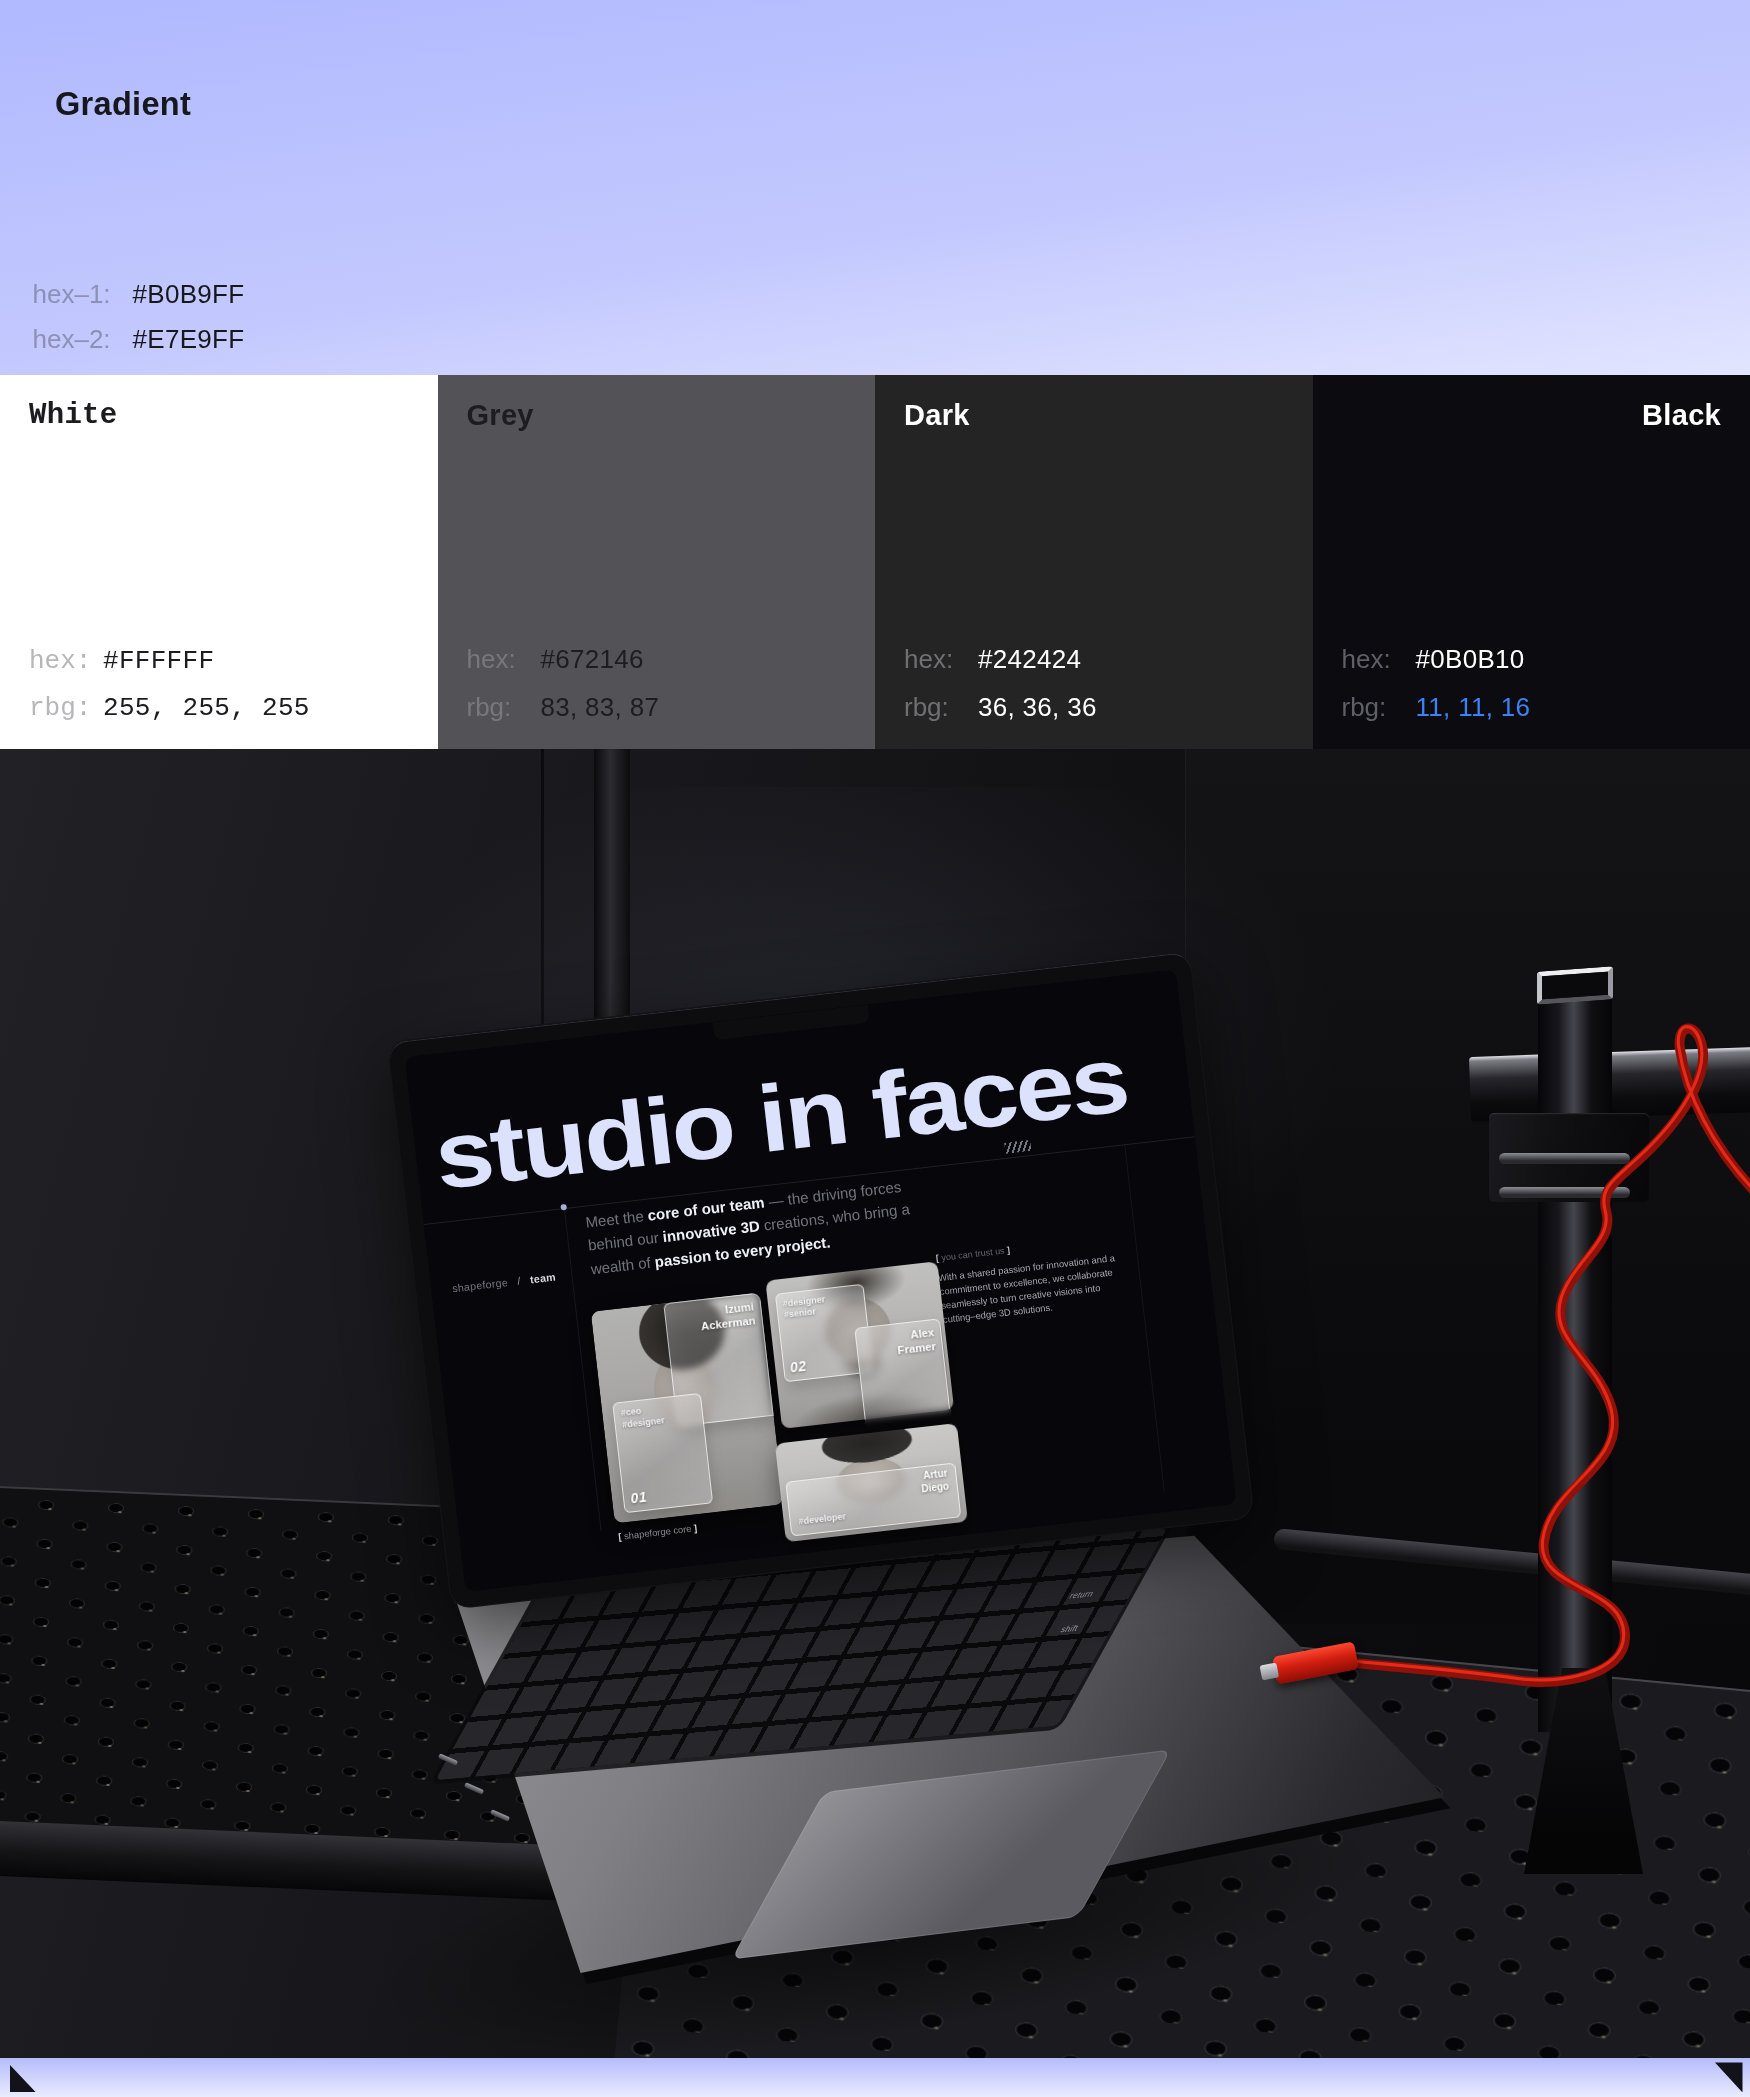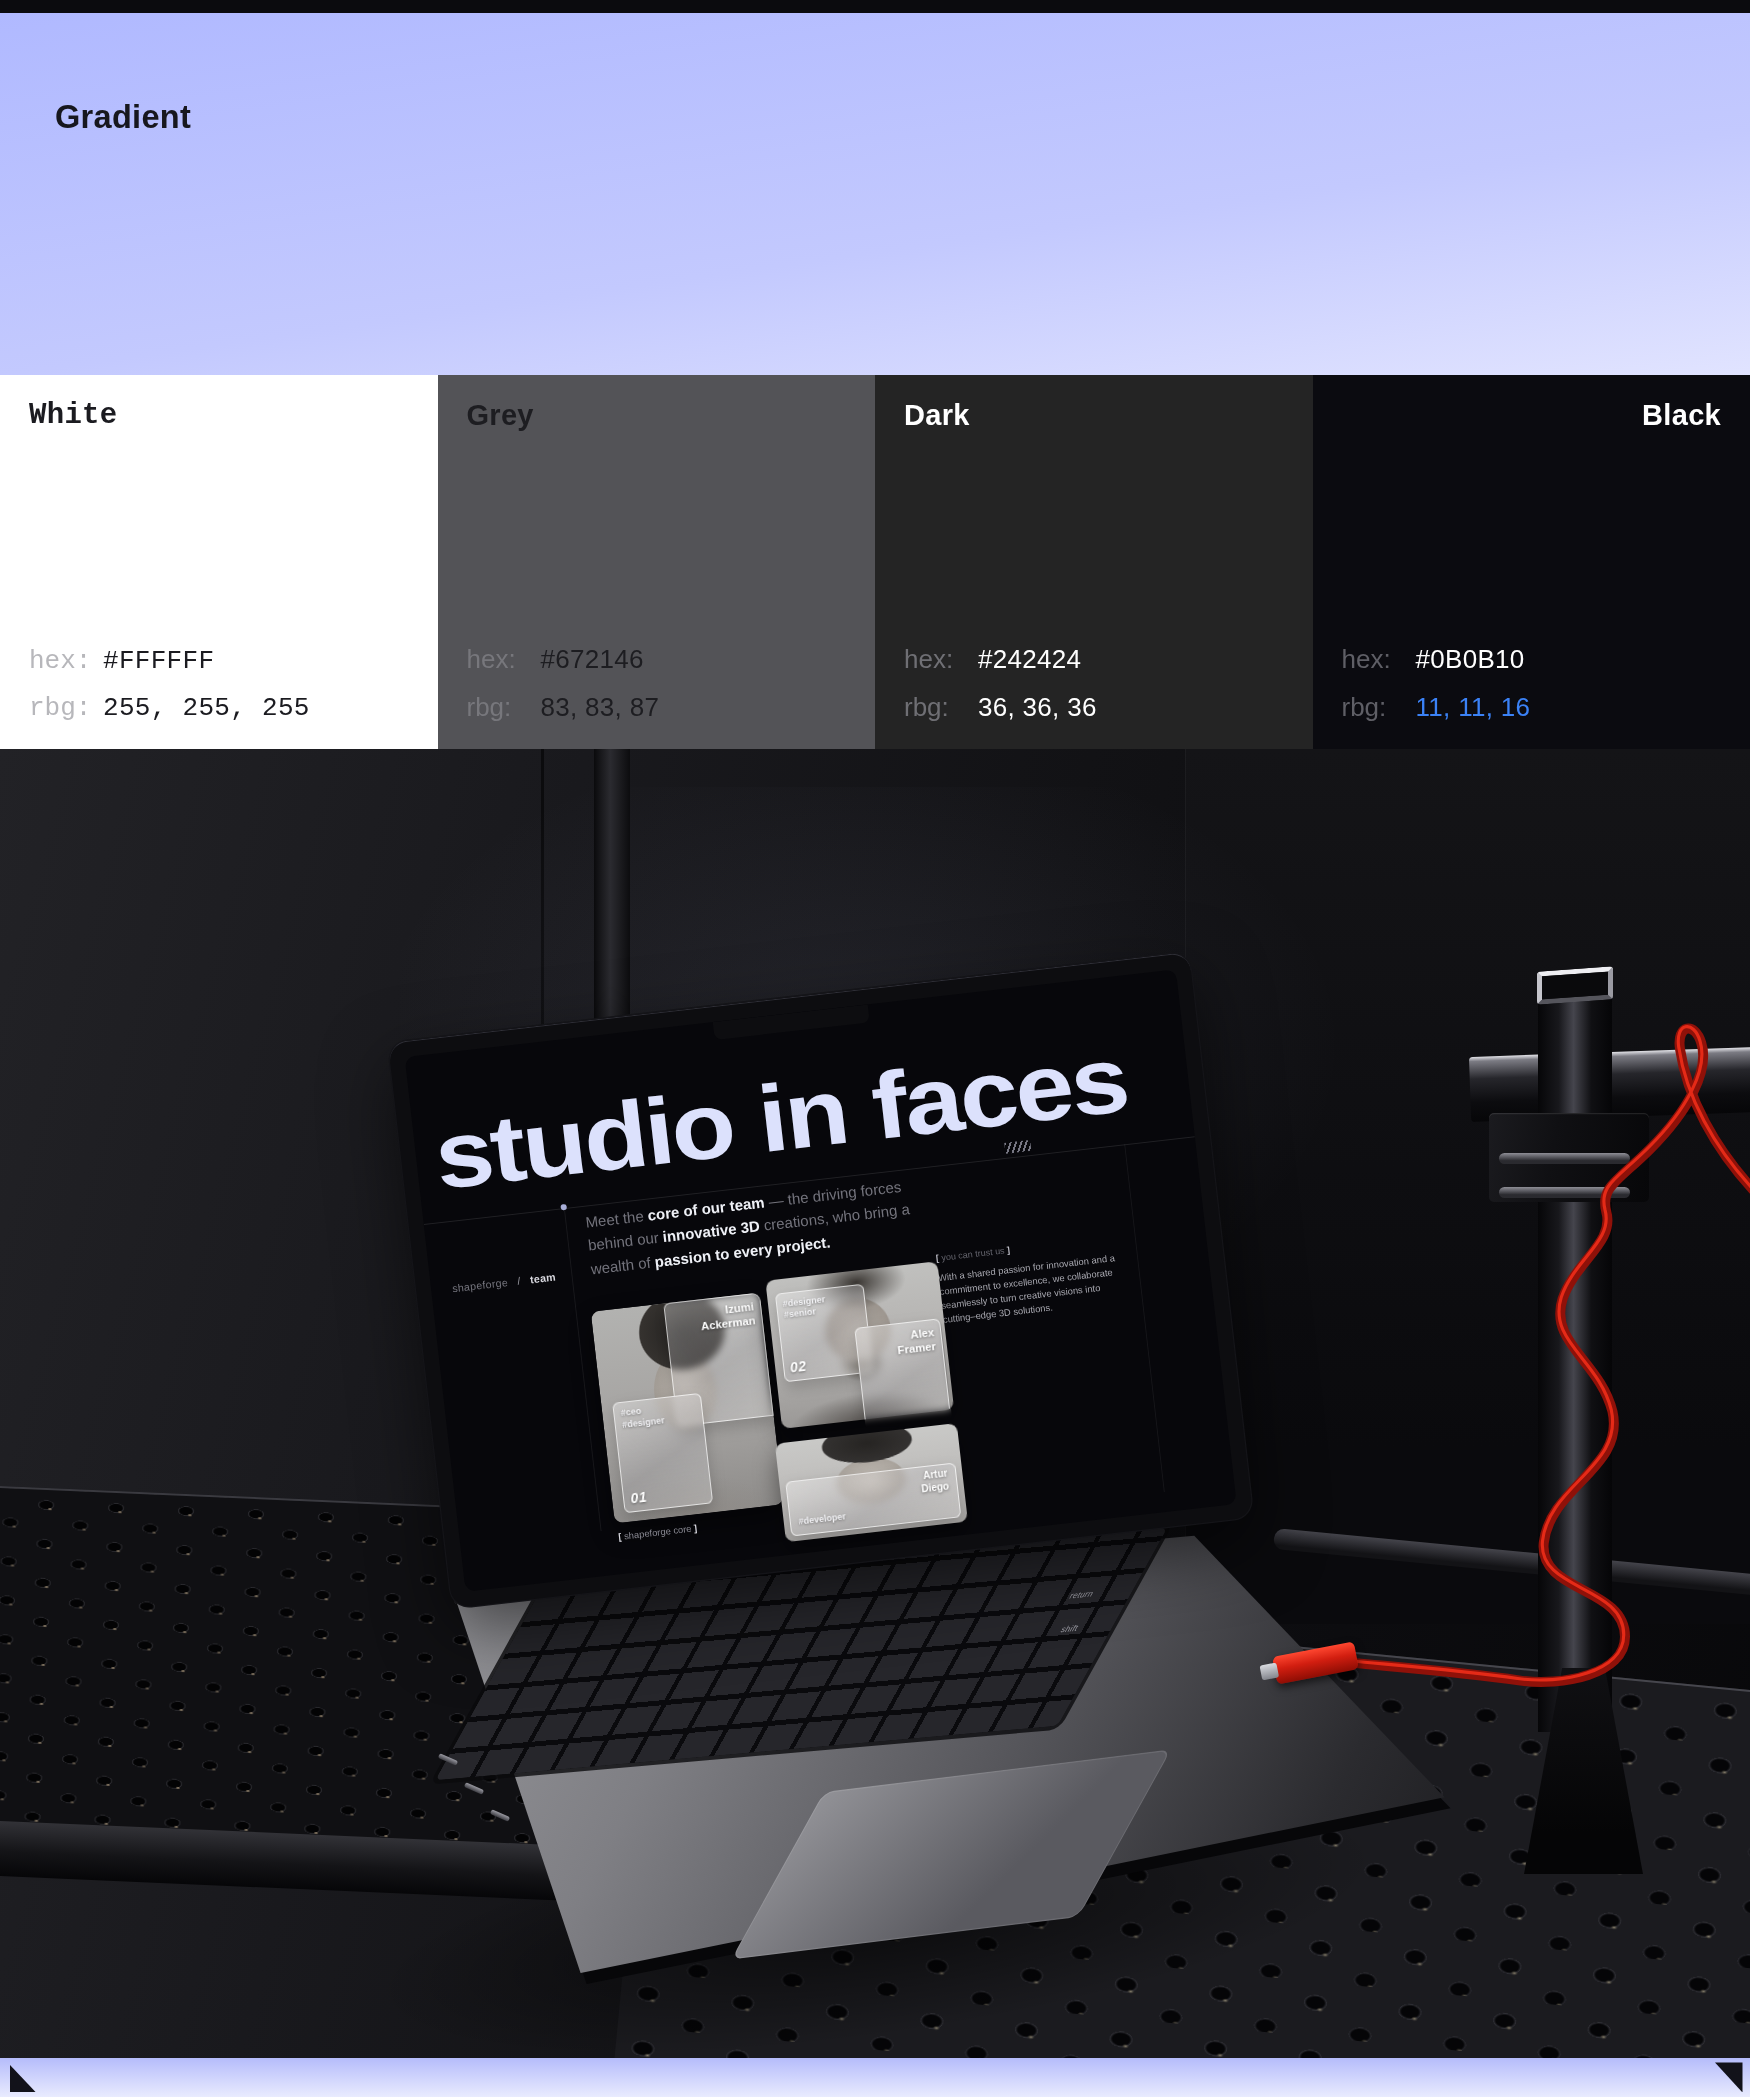--- a/index.html
+++ b/index.html
@@ -3,21 +3,21 @@
 <meta charset="utf-8">
 <style>
   * { margin:0; padding:0; box-sizing:border-box; }
   html,body { width:1750px; height:2097px; }
   body {
     position:relative; overflow:hidden; background:#0b0b0e;
     font-family:"Liberation Sans", sans-serif;
   }
 
   
-  .hero { position:absolute; left:0; top:13px; width:1750px; height:413px;
+  .hero { position:absolute; left:0; top:0; width:1750px; height:413px;
           background:linear-gradient(172deg,#B0B9FF 0%, #c3c9fe 55%, #E7E9FF 100%); }
   .hero-title { position:absolute; left:55px; top:86px; font-size:32.5px; font-weight:700;
                 color:#17171e; letter-spacing:0.3px; }
   .hero-rows { position:absolute; left:32.5px; top:279px; }
   .spec-row { display:flex; align-items:baseline; font-size:26px; margin-bottom:13.8px; }
   .spec-row .lbl { display:inline-block; width:100px; color:#8d90b6; font-weight:400; }
   .spec-row .val { color:#17171c; font-weight:500; letter-spacing:0.3px; }
 
   
   .swatches { position:absolute; left:0; top:375px; width:1750px; height:374px; display:flex; }
@@ -204,20 +204,30 @@
   .tri-left { position:absolute; left:10px; top:6.9px; width:26px; height:27.5px; background:#12121a;
     clip-path:polygon(0 0, 100% 100%, 0 100%); }
   .tri-right { position:absolute; right:7.5px; top:4.4px; width:27.5px; height:30px; background:#12121a;
     clip-path:polygon(0 0, 100% 0, 100% 100%); }
 </style>
 </head>
 <body>
 
 <div class="hero">
   <div class="hero-title">Gradient</div>
+  <div class="hero-rows">
+    <div class="spec-row">
+      <span class="lbl">hex–1:</span>
+      <span class="val">#B0B9FF</span>
+    </div>
+    <div class="spec-row">
+      <span class="lbl">hex–2:</span>
+      <span class="val">#E7E9FF</span>
+    </div>
+  </div>
 </div>
 
 <div class="swatches">
   <div class="swatch" style="background: rgb(255, 255, 255); font-family: Liberation Mono, monospace;">
     <div class="swatch-name" style="color: rgb(27, 27, 32);">White</div>
     <div class="swatch-rows">
       <div class="spec-row">
         <span class="lbl" style="color: rgb(183, 183, 187);">hex:</span>
         <span class="val" style="color: rgb(27, 27, 32);">#FFFFFF</span>
       </div>

